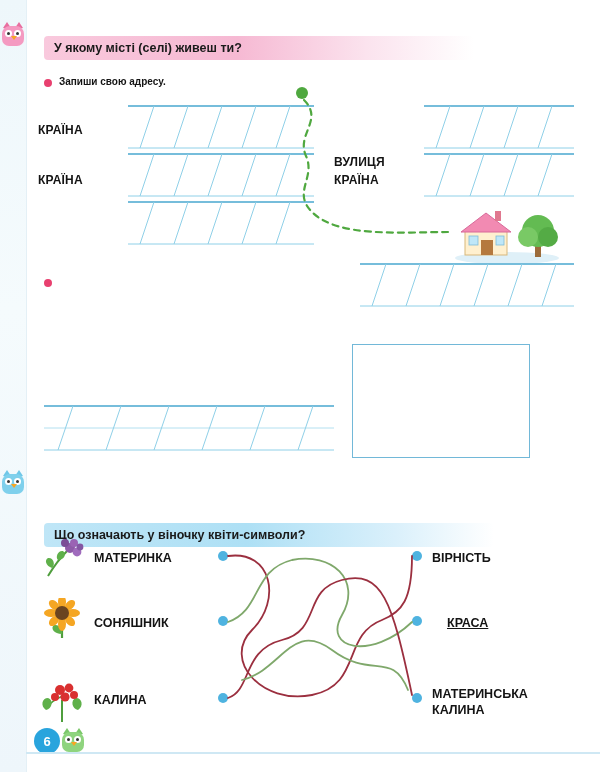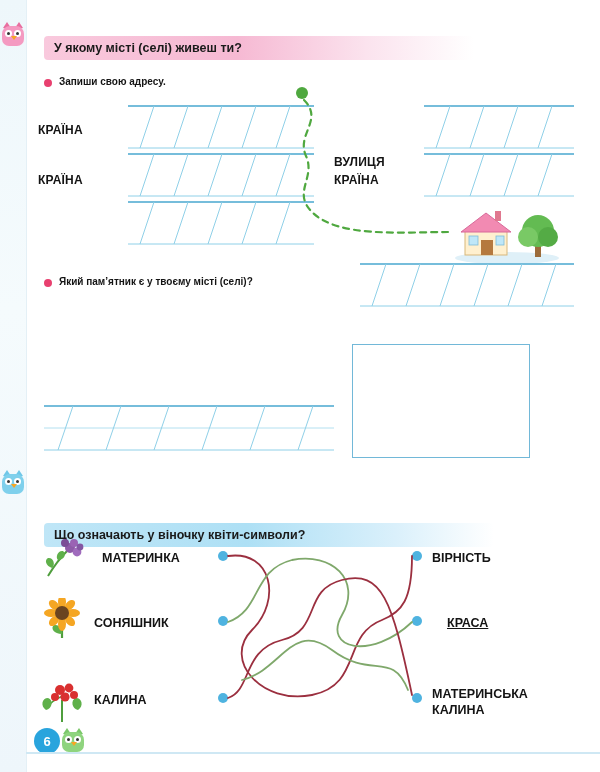--- a/index.html
+++ b/index.html
@@ -311,21 +311,20 @@
 
       <rect x="80" y="36" width="6" height="16" fill="#9c6b3a"></rect>
       <circle cx="83" cy="26" r="16" fill="#63bb52"></circle>
       <circle cx="73" cy="32" r="10" fill="#79c965"></circle>
       <circle cx="93" cy="32" r="10" fill="#54ab45"></circle>
     </svg>
   </div>
 
   <div class="bullet-line" style="left:44px; top:275px; width:310px;">
     <span class="dot"></span>
-    <span class="q-text">Який пам’ятник є у твоєму місті (селі)?</span>
   </div>
 
   <div class="grid-box" style="left:360px; top:262px;">
     <svg width="214" height="46" viewBox="0 0 214 46">
       <line x1="0" y1="2" x2="214" y2="2" stroke="#49a7cf" stroke-width="1.4"></line>
       <line x1="0" y1="44" x2="214" y2="44" stroke="#8fd0e8" stroke-width="1"></line>
       <g stroke="#8fd0e8" stroke-width="1">
         <line x1="12" y1="44" x2="26" y2="2"></line>
         <line x1="46" y1="44" x2="60" y2="2"></line>
         <line x1="80" y1="44" x2="94" y2="2"></line>
@@ -399,21 +398,21 @@
       <g fill="#d93030">
         <circle cx="22" cy="10" r="5"></circle>
         <circle cx="31" cy="8" r="4.4"></circle>
         <circle cx="27" cy="17" r="4.6"></circle>
         <circle cx="17" cy="17" r="4"></circle>
         <circle cx="36" cy="15" r="4"></circle>
       </g>
     </svg>
   </div>
 
-  <div class="sym-label" style="left:102px; top:550px;">МАТЕРИНКА</div>
+  <div class="sym-label" style="left:94px; top:550px;">МАТЕРИНКА</div>
   <div class="sym-label" style="left:94px; top:615px;">СОНЯШНИК</div>
   <div class="sym-label" style="left:94px; top:692px;">КАЛИНА</div>
 
   <div class="node" style="left:218px; top:551px;"></div>
   <div class="node" style="left:218px; top:616px;"></div>
   <div class="node" style="left:218px; top:693px;"></div>
 
   <div class="node" style="left:412px; top:551px;"></div>
   <div class="node" style="left:412px; top:616px;"></div>
   <div class="node" style="left:412px; top:693px;"></div>

